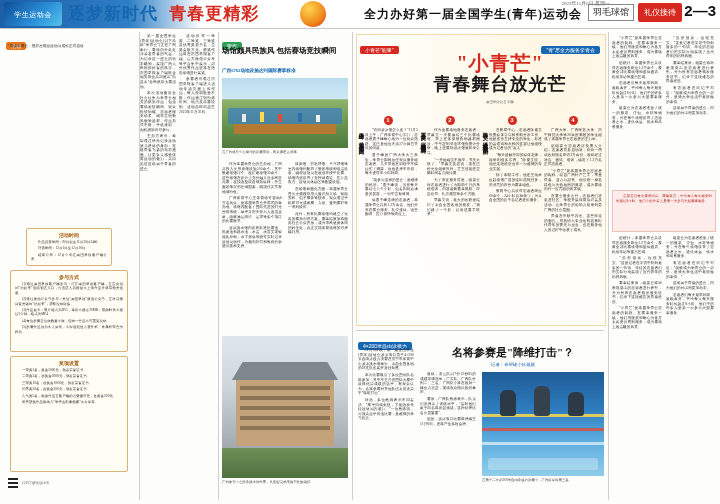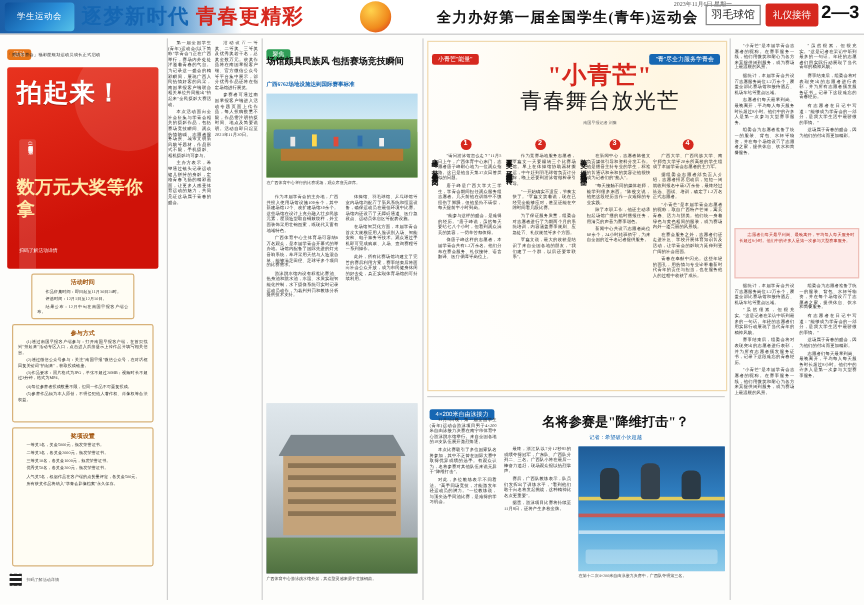--- a/index.html
+++ b/index.html
@@ -14,21 +14,21 @@
   
   .masthead{position:absolute;left:0;top:0;width:720px;height:28px;
     background:linear-gradient(90deg,#1b5fa8 0%,#2f7fc4 18%,#ffffff 28%,#ffffff 72%,#ffffff 100%);
     border-bottom:1px solid #c9c9c9;overflow:hidden;}
   .mh-logo{position:absolute;left:4px;top:2px;width:58px;height:24px;
     background:linear-gradient(135deg,#0e4f99,#2b90d9 60%,#57c2e8);
     border-radius:3px;color:#fff;font-size:7px;line-height:9px;
     display:flex;align-items:center;justify-content:center;text-align:center;
     font-family:"Liberation Sans",sans-serif;letter-spacing:.5px;}
   .mh-title{position:absolute;left:68px;top:2px;font-size:17px;font-weight:bold;
-    color:#1667b3;letter-spacing:1px;font-family:Liberation Serif, serif;}
+    color:#1667b3;letter-spacing:1px;font-family:Liberation Mono, monospace;}
   .mh-title .accent{color:#d6281e;}
   .mh-emblem{position:absolute;left:300px;top:1px;width:26px;height:26px;border-radius:50%;
     background:radial-gradient(circle at 35% 30%,#ffd34d,#f08a1d 60%,#d6281e);}
   .mh-sub{position:absolute;left:340px;top:6px;font-size:12px;font-weight:bold;color:#111;
     letter-spacing:1px;margin-left:24px;}
   .mh-right{position:absolute;right:86px;top:4px;font-size:9px;color:#222;
     border:1px solid #888;padding:1px 4px;}
   .mh-nameplate{position:absolute;right:38px;top:3px;width:44px;height:19px;
     background:#d6281e;color:#fff;font-size:8px;display:flex;align-items:center;
     justify-content:center;border-radius:2px;}
@@ -121,26 +121,20 @@
   <div class="rule-v" style="left:608px;top:32px;height:468px;"></div>
 
   <div class="col" style="left:6px;top:34px;width:128px;">
     <span class="kicker orange">活动</span>
   </div>
 
   <div class="col txt" style="left:6px;top:44px;width:128px;height:10px;overflow:hidden;">
     <p style="text-indent:0;">「赛绩学赛会」福彩星规划运动员成长正式启动</p>
   </div>
 
-  <div class="poster">
-    <div class="vert-strip" style="color:#fff;font-size:4px;writing-mode:vertical-rl;padding:2px;box-sizing:border-box;">第一届全国学生(青年)运动会</div>
-    <div class="poster-main">拍起来！</div>
-    <div class="poster-sub">数万元大奖等你拿</div>
-    <div class="poster-tag">扫码了解活动详情</div>
-  </div>
 
   <div class="box" style="left:26px;top:228px;width:86px;height:38px;">
     <div class="box-title">活动时间</div>
     <div class="txt">
       <p>作品征集时间：即日起至11月30日24时。</p>
       <p>评选时间：12月1日至12月10日。</p>
       <p>结果公布：12月中旬在南国早报客户端公布。</p>
     </div>
   </div>
 
@@ -233,21 +227,21 @@
 
   <div class="col" style="left:360px;top:38px;width:120px;">
     <span class="kicker red">小青芒"能量"</span>
   </div>
   <div class="col" style="left:470px;top:38px;width:130px;text-align:right;">
     <span class="kicker">"青"尽全力服务学青会</span>
   </div>
 
   <div class="col" style="left:400px;top:52px;width:200px;text-align:center;">
     <div style="font-size:20px;font-weight:bold;color:#d6281e;line-height:22px;letter-spacing:1px;">"小青芒"</div>
-    <div style="font-size:18px;font-weight:normal;color:#1a1a1a;line-height:21px;letter-spacing:1px;">青春舞台放光芒</div>
+    <div style="font-size:18px;font-weight:bold;color:#1a1a1a;line-height:21px;letter-spacing:1px;">青春舞台放光芒</div>
   </div>
   <div class="col byline" style="left:400px;top:98px;width:200px;text-align:center;">南国早报记者 刘豫</div>
 
   <div class="col" style="left:358px;top:108px;width:60px;">
     <div style="text-align:center;margin-bottom:2px;">
       <span class="numcircle">1</span>
     </div>
     <div style="display:flex;">
       <div class="vtitle" style="font-size:5.5px;line-height:7px;height:120px;">唐子峰：带着小伤坚持上岗</div>
       <div class="txt" style="flex:1;height:200px;overflow:hidden;">

